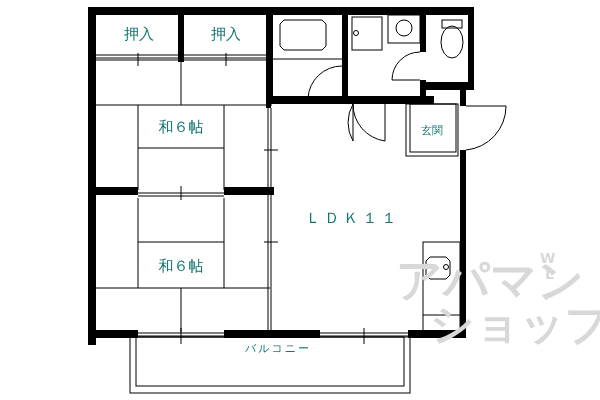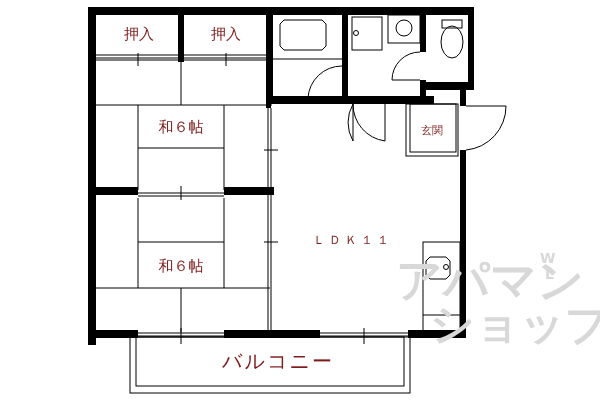--- a/index.html
+++ b/index.html
@@ -1,18 +1,18 @@
 <!DOCTYPE html>
 <html><head>
 <meta charset="utf-8">
 <style>
   html,body{margin:0;padding:0;background:#ffffff;}
   body{width:600px;height:400px;overflow:hidden;position:relative;font-family:"DejaVu Sans",sans-serif;}
   #plan{position:absolute;left:0;top:0;width:600px;height:400px;}
-  .lbl{position:absolute;font-family:Liberation Mono, monospace;color:#7f1d1d;white-space:nowrap;transform:translate(-50%,-50%);}
+  .lbl{position:absolute;font-family:Liberation Mono, monospace;color:#0f766e;white-space:nowrap;transform:translate(-50%,-50%);}
   .watermark{position:absolute;font-family:"DejaVu Sans",sans-serif;font-weight:bold;color:#d8d8d8;white-space:nowrap;}
 </style>
 </head>
 <body>
 
 <svg id="plan" width="600" height="400" viewBox="0 0 600 400" xmlns="http://www.w3.org/2000/svg">
 
   <g fill="#d8d8d8" opacity="0.9">
   </g>
 
@@ -115,15 +115,15 @@
 
 <div class="watermark" style="left:396px;top:250px;font-size:46px;">アパマン</div>
 <div class="watermark" style="left:430px;top:295px;font-size:44px;">ショップ</div>
 <div class="watermark" style="left:540px;top:250px;font-size:14px;">W</div>
 <div class="watermark" style="left:545px;top:266px;font-size:14px;">L</div>
 
 <div class="lbl" style="left:139px;top:34px;font-size:15px;">押入</div>
 <div class="lbl" style="left:226px;top:34px;font-size:15px;">押入</div>
 <div class="lbl" style="left:181px;top:127px;font-size:15px;">和６帖</div>
 <div class="lbl" style="left:181px;top:266px;font-size:15px;">和６帖</div>
-<div class="lbl" style="left:353px;top:218px;font-size:12px;letter-spacing:4px;margin-top:22px;">ＬＤＫ１１</div>
+<div class="lbl" style="left:353px;top:218px;font-size:15px;letter-spacing:4px;">ＬＤＫ１１</div>
 <div class="lbl" style="left:432px;top:130px;font-size:11px;">玄関</div>
-<div class="lbl" style="left:278px;top:361px;font-size:20px;letter-spacing:2px;">バルコニー</div>
+<div class="lbl" style="left:278px;top:348px;font-size:11px;letter-spacing:2px;">バルコニー</div>
 
 </body></html>

